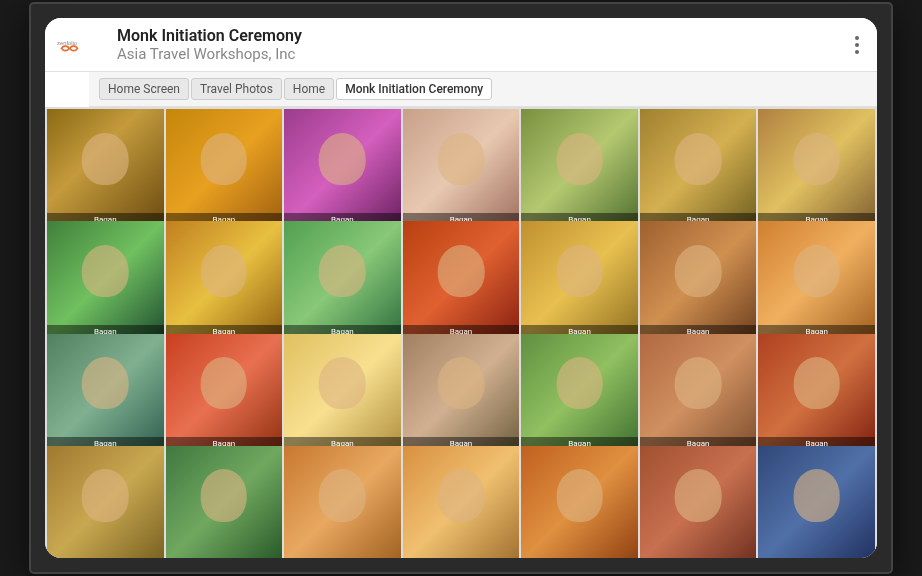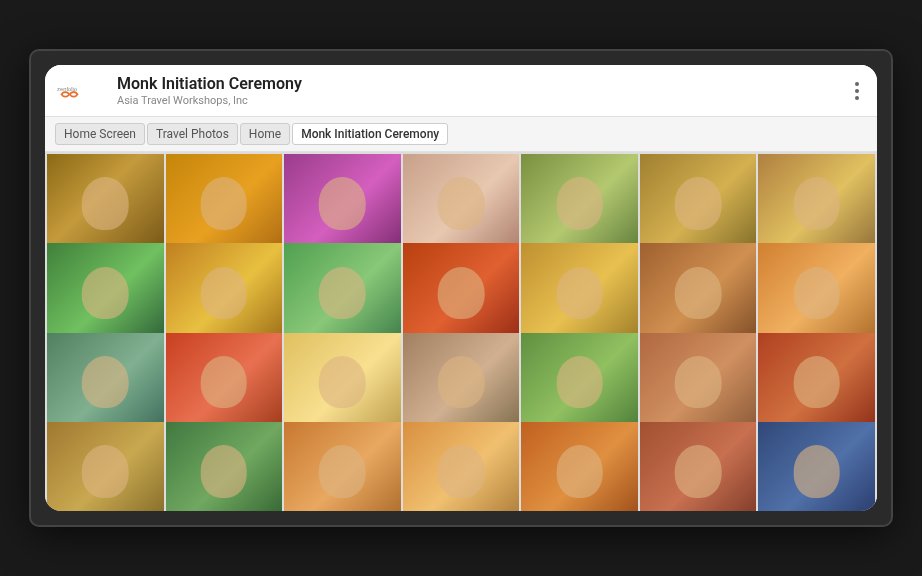--- a/index.html
+++ b/index.html
@@ -9,23 +9,23 @@
       display: flex;
       justify-content: center;
       align-items: center;
       width: 922px;
       height: 576px;
       font-family: 'Roboto', Arial, sans-serif;
     }
 
     .tablet-outer {
       width: 860px;
-      height: 474px;
+      height: 568px;
       background: #2a2a2a;
-      border-radius: 8px;
+      border-radius: 3px;
       padding: 14px;
       box-shadow: 0 0 0 2px #444, 0 8px 40px rgba(0,0,0,0.7);
       position: relative;
     }
 
     .tablet-screen {
       width: 100%;
       height: 100%;
       background: #fff;
       border-radius: 16px;
@@ -56,21 +56,21 @@
     }
 
     .header-title {
       font-size: 16px;
       font-weight: 600;
       color: #222;
       line-height: 1.2;
     }
 
     .header-subtitle {
-      font-size: 11px;
+      font-size: 15px;
       color: #888;
     }
 
     .header-more {
       display: flex;
       flex-direction: column;
       gap: 3px;
       cursor: pointer;
       padding: 4px 6px;
     }
@@ -84,20 +84,21 @@
 
     
     .breadcrumb {
       display: flex;
       align-items: center;
       padding: 6px 10px;
       background: #f5f5f5;
       border-bottom: 1px solid #e0e0e0;
       gap: 2px;
       flex-wrap: nowrap;
+      margin-left: 44px;
     }
 
     .breadcrumb-item {
       font-size: 12px;
       color: #555;
       background: #e8e8e8;
       border: 1px solid #ccc;
       border-radius: 3px;
       padding: 3px 8px;
       white-space: nowrap;

